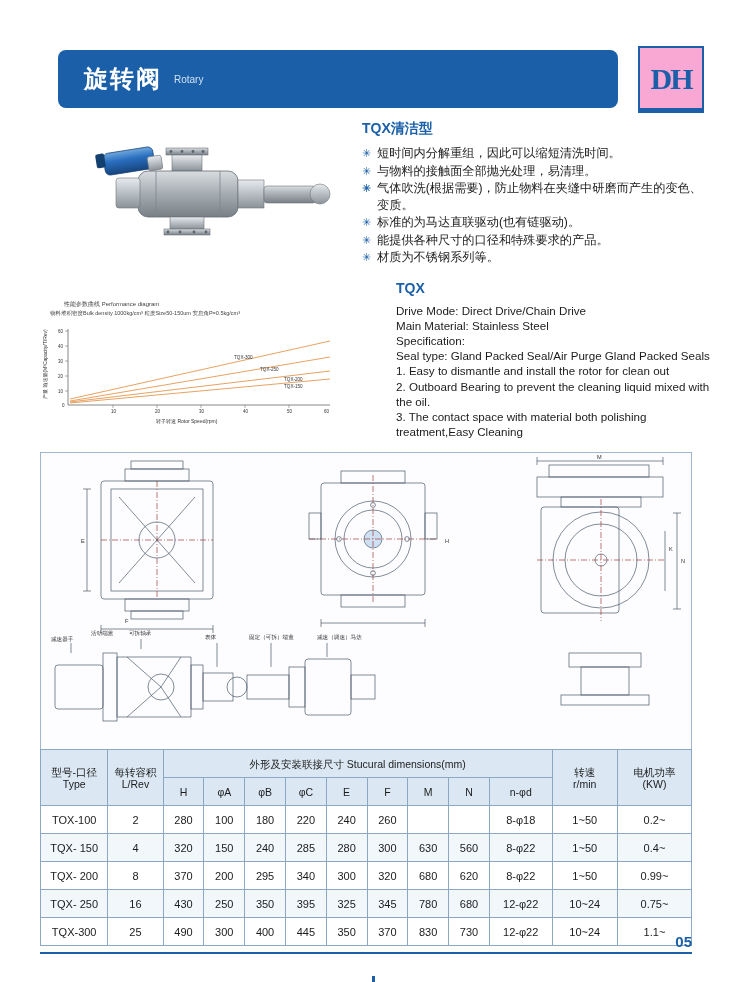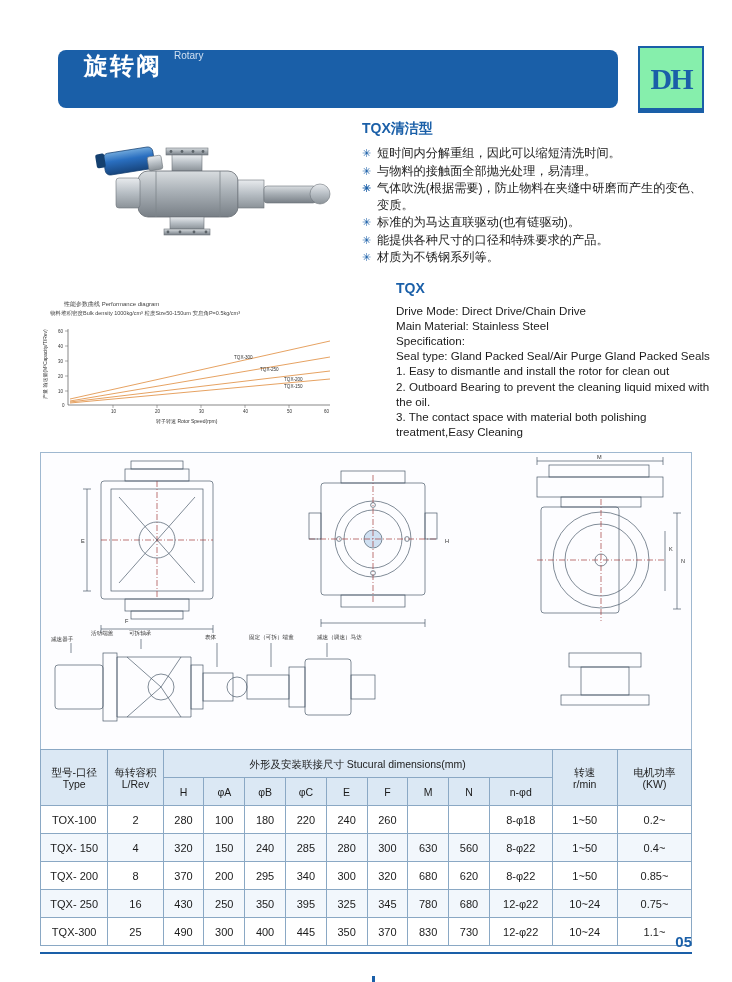--- a/index.html
+++ b/index.html
@@ -25,21 +25,21 @@
   
   .header {
     position: absolute;
     left: 58px;
     top: 50px;
     width: 560px;
     height: 58px;
     background: #1a5fa8;
     border-radius: 8px 8px 8px 8px;
     display: flex;
-    align-items: flex-start;
+    align-items: center;
     padding-left: 26px;
     box-sizing: border-box;
   }
   .header .cn {
     color: #ffffff;
     font-size: 24px;
     font-weight: bold;
     letter-spacing: 2px;
   }
   .header .en {
@@ -52,21 +52,21 @@
     position: absolute;
     right: 28px;
     top: 46px;
     width: 66px;
     height: 66px;
     border: 2px solid #1a5fa8;
     box-sizing: border-box;
     display: flex;
     align-items: center;
     justify-content: center;
-    background: #86efac;
+    background: #f9a8d4;
   }
   .logo-box .dh {
     font-family: "Liberation Serif", serif;
     font-weight: bold;
     font-size: 30px;
     color: #1a5fa8;
     letter-spacing: -2px;
   }
   .logo-underline {
     position: absolute;
@@ -547,21 +547,21 @@
         <td>370</td>
         <td>200</td>
         <td>295</td>
         <td>340</td>
         <td>300</td>
         <td>320</td>
         <td>680</td>
         <td>620</td>
         <td>8-φ22</td>
         <td>1~50</td>
-        <td>0.85~</td>
+        <td>0.99~</td>
       </tr>
       <tr>
         <td>TQX- 250</td>
         <td>16</td>
         <td>430</td>
         <td>250</td>
         <td>350</td>
         <td>395</td>
         <td>325</td>
         <td>345</td>

